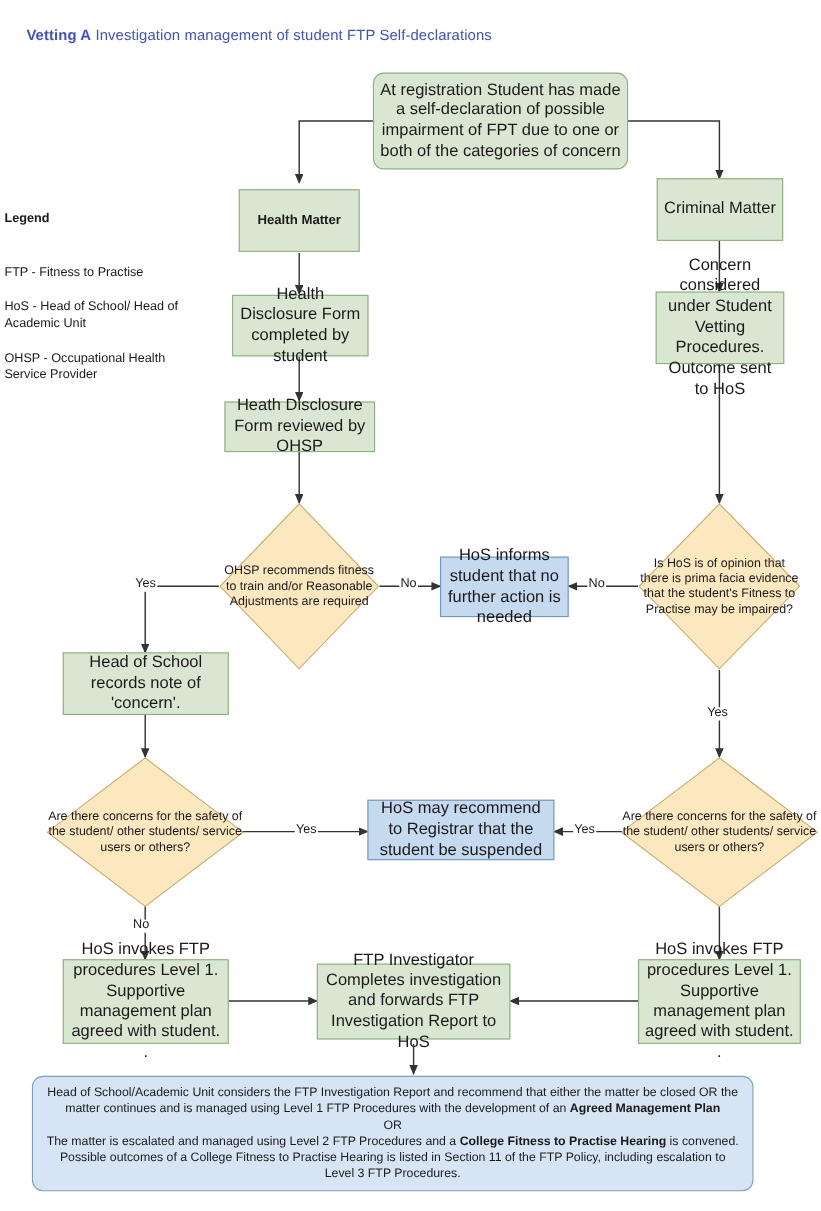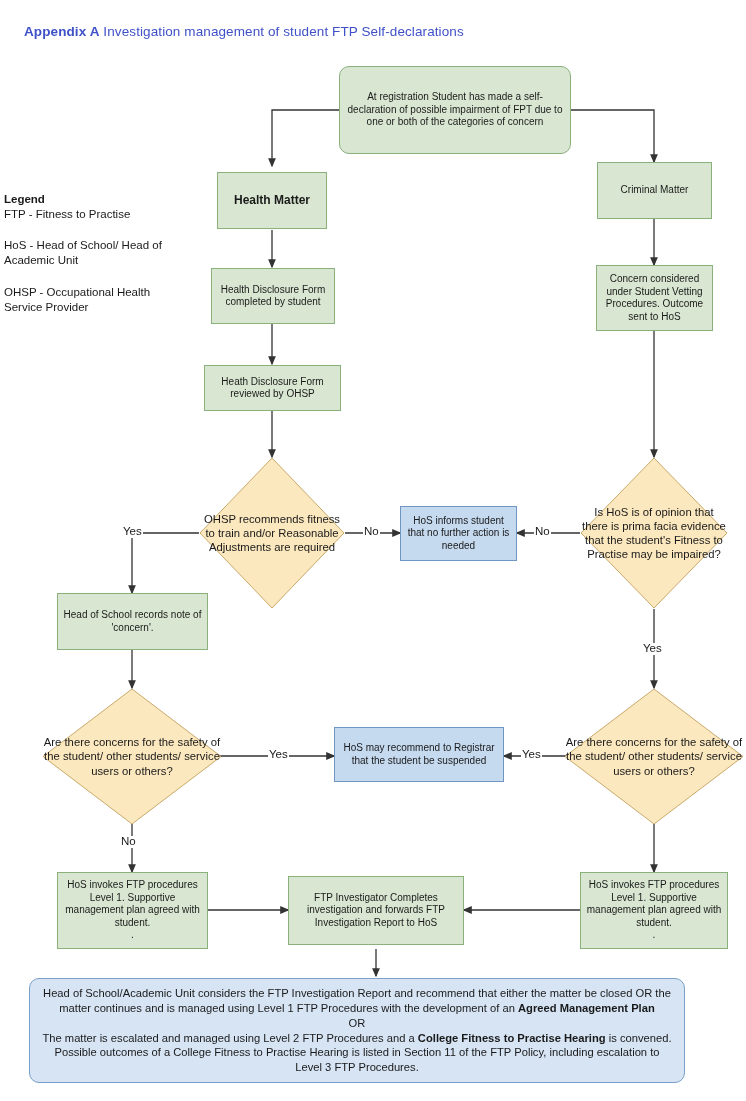--- a/index.html
+++ b/index.html
@@ -46,33 +46,33 @@
     left: 4px;
     top: 192px;
     width: 180px;
     font-size: 11.5px;
     line-height: 1.28;
     color: #1a1a1a;
   }
   .legend .legend-heading {
     font-weight: bold;
     font-size: 11.5px;
-    margin-bottom: 0;
+    margin-bottom: 34px;
   }
   .legend .legend-entry { margin-bottom: 17px; }
 
   
   .node {
     position: absolute;
     box-sizing: border-box;
     display: flex;
     align-items: center;
     justify-content: center;
     text-align: center;
-    font-size: 10px;
+    font-size: 15px;
     line-height: 1.25;
     color: #1a1a1a;
     padding: 3px 5px;
     white-space: pre-line;
   }
   .node-process {
     background: #d9e7d2;
     border: 1px solid #8ab07c;
   }
   .node-blue {
@@ -193,21 +193,21 @@
 
       <path d="M208,910 L288,910"></path>
 
       <path d="M580,910 L464,910"></path>
 
       <path d="M376,949 L376,976"></path>
     </g>
   </svg>
 
   <div class="page-title">
-    <b>Appendix A</b><span> Investigation management of student FTP Self-declarations</span>
+    <b>Vetting A</b><span> Investigation management of student FTP Self-declarations</span>
   </div>
 
   <div class="legend">
     <div class="legend-heading">Legend</div>
     <div class="legend-entry">FTP - Fitness to Practise</div>
     <div class="legend-entry">HoS - Head of School/ Head of Academic Unit</div>
     <div class="legend-entry">OHSP - Occupational Health Service Provider</div>
   </div>
 
   <div class="node node-rounded" style="left:339px; top:66px; width:232px; height:88px;">At registration Student has made a self-declaration of possible impairment of FPT due to one or both of the categories of concern</div>

